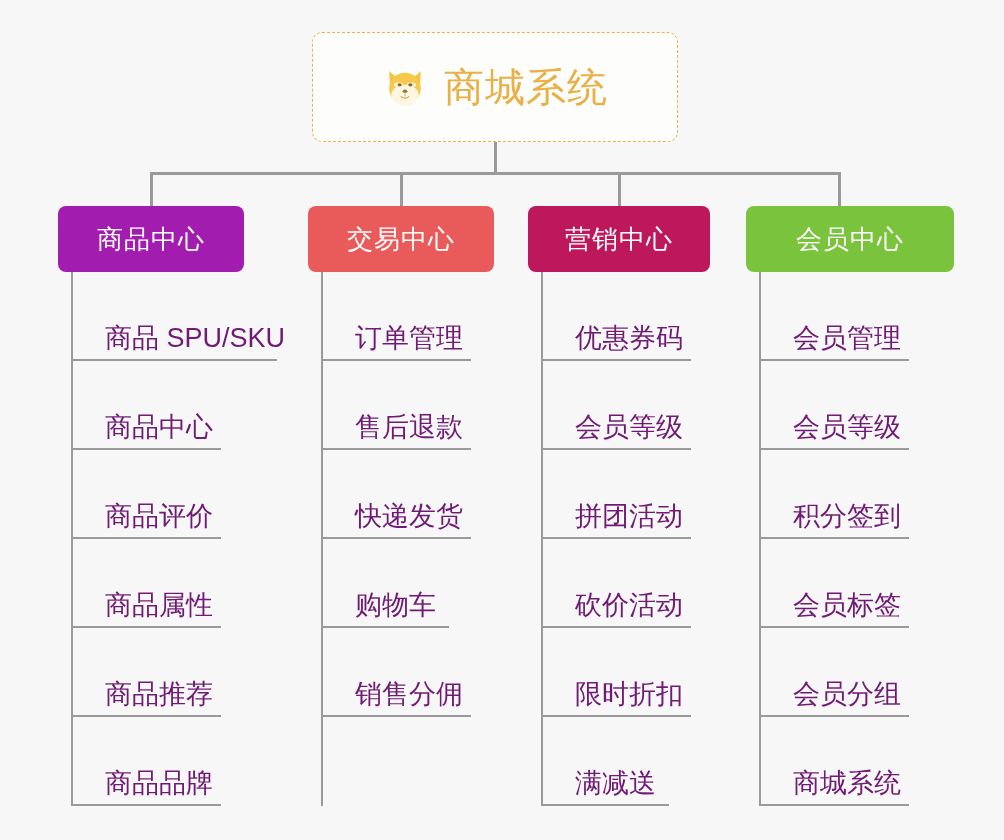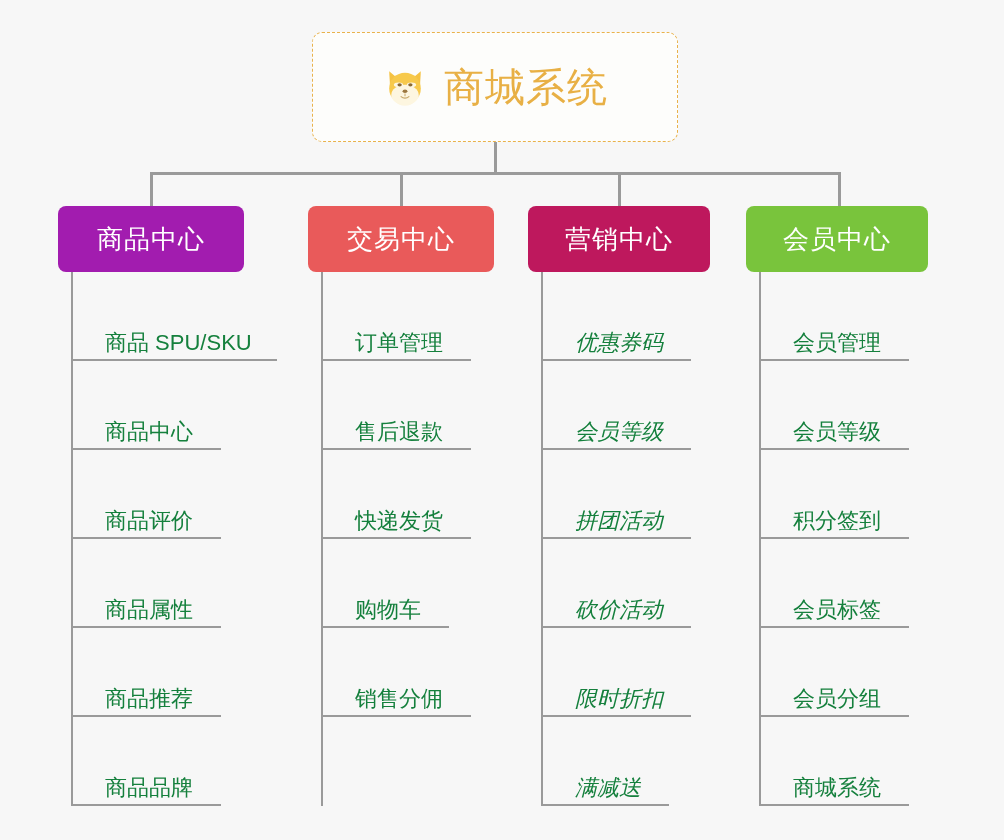--- a/index.html
+++ b/index.html
@@ -91,23 +91,23 @@
   .leaf {
     position: relative;
     box-sizing: border-box;
     height: 89px;
     display: flex;
     align-items: flex-end;
     padding-left: 34px;
     padding-bottom: 5px;
   }
   .leaf-label {
-    font-size: 22px;
+    font-size: 27px;
     line-height: 1.25;
-    color: #15803d;
+    color: #701a75;
     white-space: nowrap;
     margin-top: 8px;
   }
   .leaf-underline {
     position: absolute;
     left: 2px;
     bottom: 0;
     height: 2px;
     background: #9a9a9a;
   }
@@ -145,21 +145,21 @@
 
   <div class="branch" style="top: 206px; background: #a21caf; left: 58px; width: 186px;">
     <span>商品中心</span>
   </div>
   <div class="branch" style="top: 206px; background: rgb(233, 90, 90); left: 308px; width: 186px;">
     <span>交易中心</span>
   </div>
   <div class="branch" style="top: 206px; background: #be185d; left: 528px; width: 182px;">
     <span>营销中心</span>
   </div>
-  <div class="branch" style="top: 206px; background: rgb(121, 196, 60); left: 746px; width: 182px;">
+  <div class="branch" style="top: 206px; background: rgb(121, 196, 60); left: 746px; width: 208px;">
     <span>会员中心</span>
   </div>
 
   <div class="conn conn-v" style="left: 71px; top: 272px; height: 24px; width: 2px; background: rgb(154, 154, 154);"></div>
   <div class="conn conn-v" style="left: 321px; top: 272px; height: 24px; width: 2px; background: rgb(154, 154, 154);"></div>
   <div class="conn conn-v" style="left: 541px; top: 272px; height: 24px; width: 2px; background: rgb(154, 154, 154);"></div>
   <div class="conn conn-v" style="left: 759px; top: 272px; height: 24px; width: 2px; background: rgb(154, 154, 154);"></div>
 
   <div class="leaf-col" style="left:71px;">
     <div class="trunk" style="height: 534px; background: rgb(154, 154, 154);"></div>
@@ -206,21 +206,21 @@
     <div class="leaf">
       <span class="leaf-label">购物车</span>
       <span class="leaf-underline" style="width: 126px; background: rgb(154, 154, 154);"></span>
     </div>
     <div class="leaf">
       <span class="leaf-label">销售分佣</span>
       <span class="leaf-underline" style="width: 148px; background: rgb(154, 154, 154);"></span>
     </div>
   </div>
 
-  <div class="leaf-col" style="left:541px;font-style:italic;">
+  <div class="leaf-col" style="left:541px;">
     <div class="trunk" style="height: 534px; background: rgb(154, 154, 154);"></div>
     <div class="leaf">
       <span class="leaf-label">优惠券码</span>
       <span class="leaf-underline" style="width: 148px; background: rgb(154, 154, 154);"></span>
     </div>
     <div class="leaf">
       <span class="leaf-label">会员等级</span>
       <span class="leaf-underline" style="width: 148px; background: rgb(154, 154, 154);"></span>
     </div>
     <div class="leaf">

